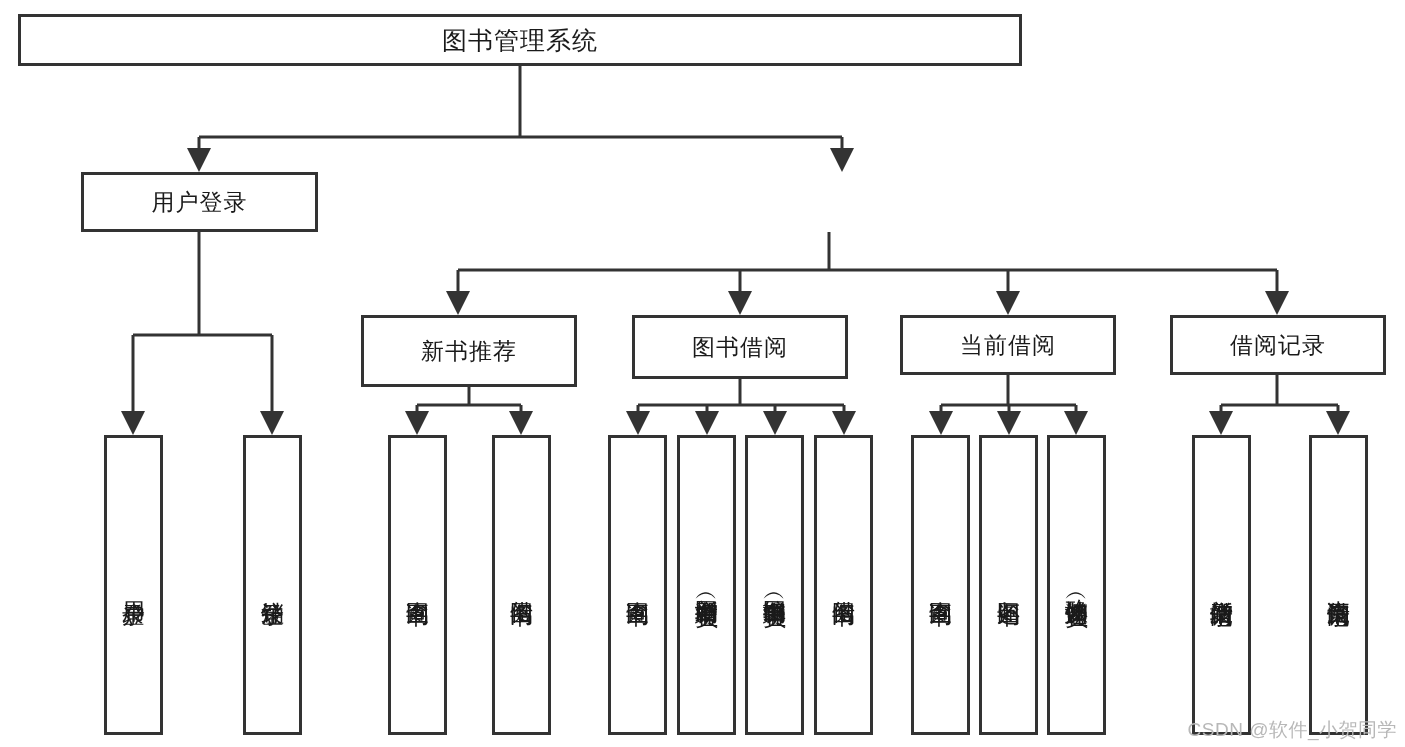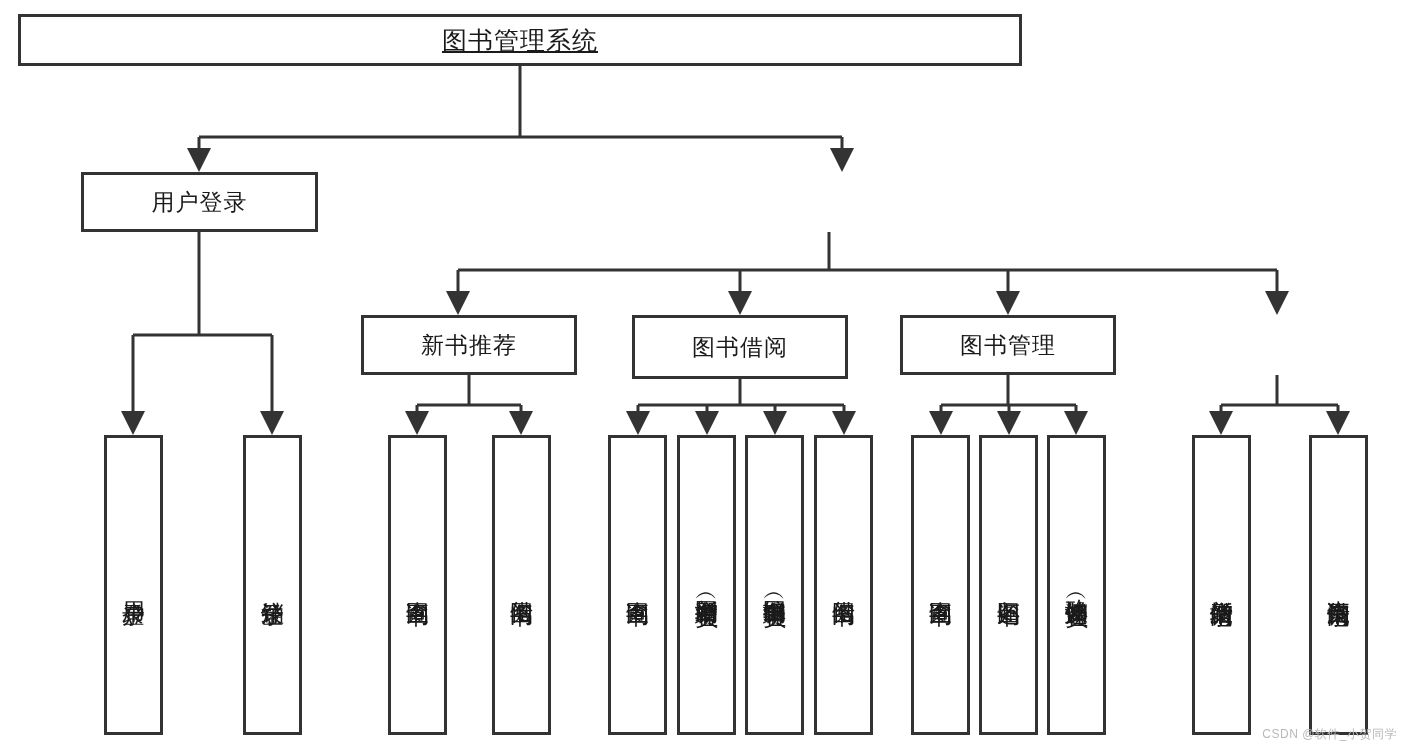--- a/index.html
+++ b/index.html
@@ -49,27 +49,26 @@
     text-align: center;
   }
   .node.vertical .vtext {
     writing-mode: vertical-rl;
     text-orientation: upright;
     white-space: nowrap;
     display: block;
   }
   .node.root {
     font-size: 25px;
-    text-decoration: underline;
   }
   #watermark {
     position: absolute;
     right: 8px;
     bottom: 4px;
-    font-size: 12px;
+    font-size: 19px;
     color: #b8b8b8;
     z-index: 6;
     white-space: nowrap;
     letter-spacing: 0.5px;
   }
 </style>
 </head>
 <body>
 
 <div id="canvas">
@@ -122,26 +121,27 @@
       <path d="M 1221 405 L 1221 431" marker-end="url(#arrow)"></path>
       <path d="M 1338 405 L 1338 431" marker-end="url(#arrow)"></path>
     </g>
   </svg>
 
   <div class="node horizontal root" style="left:18px; top:14px; width:1004px; height:52px;">图书管理系统</div>
 
   <div class="node horizontal" style="left:81px; top:172px; width:237px; height:60px;">用户登录</div>
 
 
-  <div class="node horizontal" style="left:361px; top:315px; width:216px; height:60px;">新书推荐</div>
+  <div class="node horizontal" style="left:361px; top:315px; width:216px; height:72px;">新书推荐</div>
 
   <div class="node horizontal" style="left:632px; top:315px; width:216px; height:64px;">图书借阅</div>
 
-  <div class="node horizontal" style="left:900px; top:315px; width:216px; height:60px;">图书管理</div>
+  <div class="node horizontal" style="left:900px; top:315px; width:216px; height:60px;">当前借阅</div>
 
+  <div class="node horizontal" style="left:1170px; top:315px; width:216px; height:60px;">借阅记录</div>
 
   <div class="node vertical" style="left:104px; top:435px; width:59px; height:300px;">
     <span class="vtext">用户登录</span>
   </div>
 
   <div class="node vertical" style="left:243px; top:435px; width:59px; height:300px;">
     <span class="vtext">注销登录</span>
   </div>
 
   <div class="node vertical" style="left:388px; top:435px; width:59px; height:300px;">

